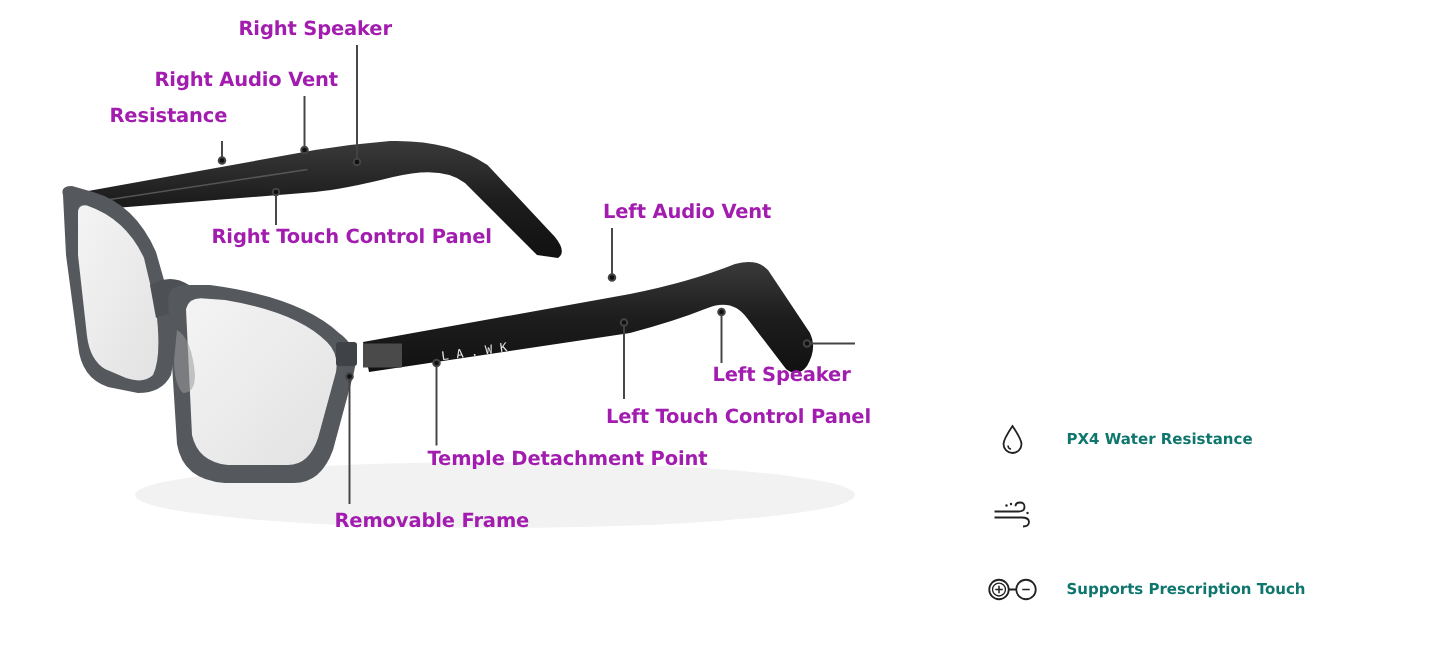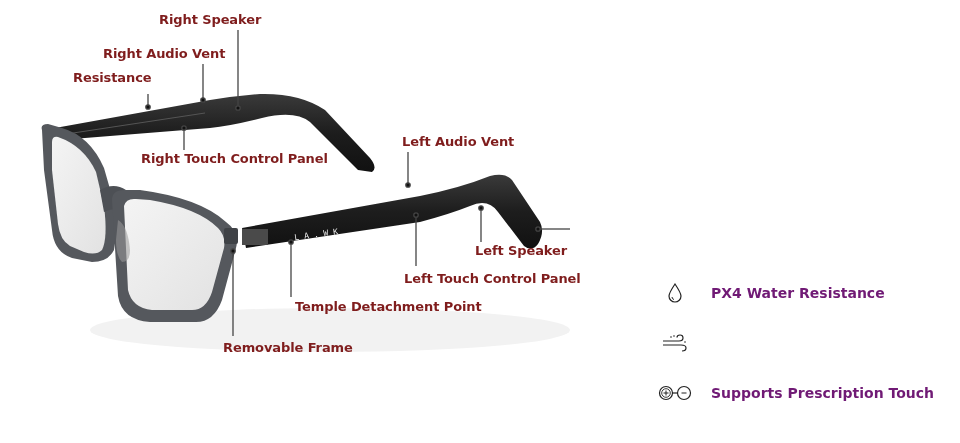--- a/index.html
+++ b/index.html
@@ -3,26 +3,26 @@
   <meta charset="utf-8">
   <style>
     html, body { margin: 0; padding: 0; }
     body {
       width: 960px; height: 443px; position: relative; overflow: hidden;
       background: #ffffff;
       font-family: "DejaVu Sans", "Liberation Sans", sans-serif;
     }
     #stage { position: absolute; left: 0; top: 0; width: 960px; height: 443px; }
     .label {
-      position: absolute; font-weight: bold; font-size: 13px; color: #7f1d1d;
+      position: absolute; font-weight: bold; font-size: 13px; color: #a21caf;
       white-space: nowrap; letter-spacing: -0.1px;
     }
     .feature {
       position: absolute; left: 655px; display: flex; align-items: center;
-      font-size: 14px; color: #701a75; font-weight: bold;
+      font-size: 10px; color: #0f766e; font-weight: bold;
     }
     .feature .icon { width: 40px; height: 22px; margin-right: 16px; display:flex; align-items:center; justify-content:center; }
     .feature .icon svg { display:block; }
   </style>
 </head>
 <body>
 
 <div id="stage">
 
   <svg width="960" height="443" style="position:absolute;left:0;top:0">
@@ -93,21 +93,21 @@
     </g>
   </svg>
 
   <div class="label" style="left:159px;top:12px">Right Speaker</div>
   <div class="label" style="left:103px;top:46px">Right Audio Vent</div>
   <div class="label" style="left:73px;top:70px">Resistance</div>
   <div class="label" style="left:141px;top:151px">Right Touch Control Panel</div>
   <div class="label" style="left:402px;top:134px">Left Audio Vent</div>
   <div class="label" style="left:475px;top:243px">Left Speaker</div>
   <div class="label" style="left:404px;top:271px">Left Touch Control Panel</div>
-  <div class="label" style="left:295px;top:299px">Temple Detachment Point</div>
+  <div class="label" style="left:285px;top:299px">Temple Detachment Point</div>
   <div class="label" style="left:223px;top:340px">Removable Frame</div>
 
   <div class="feature" style="top:282px">
     <span class="icon">
       <svg width="16" height="20" viewBox="0 0 16 20">
           <path d="M8,1 Q2,10 2,13 A6,6 0 0 0 14,13 Q14,10 8,1 Z" fill="none" stroke="#222" stroke-width="1.2"></path>
           <path d="M5,14 Q5,16 7,16.5" fill="none" stroke="#222" stroke-width="1"></path>
         </svg>
     </span>
     <span>PX4 Water Resistance</span>

